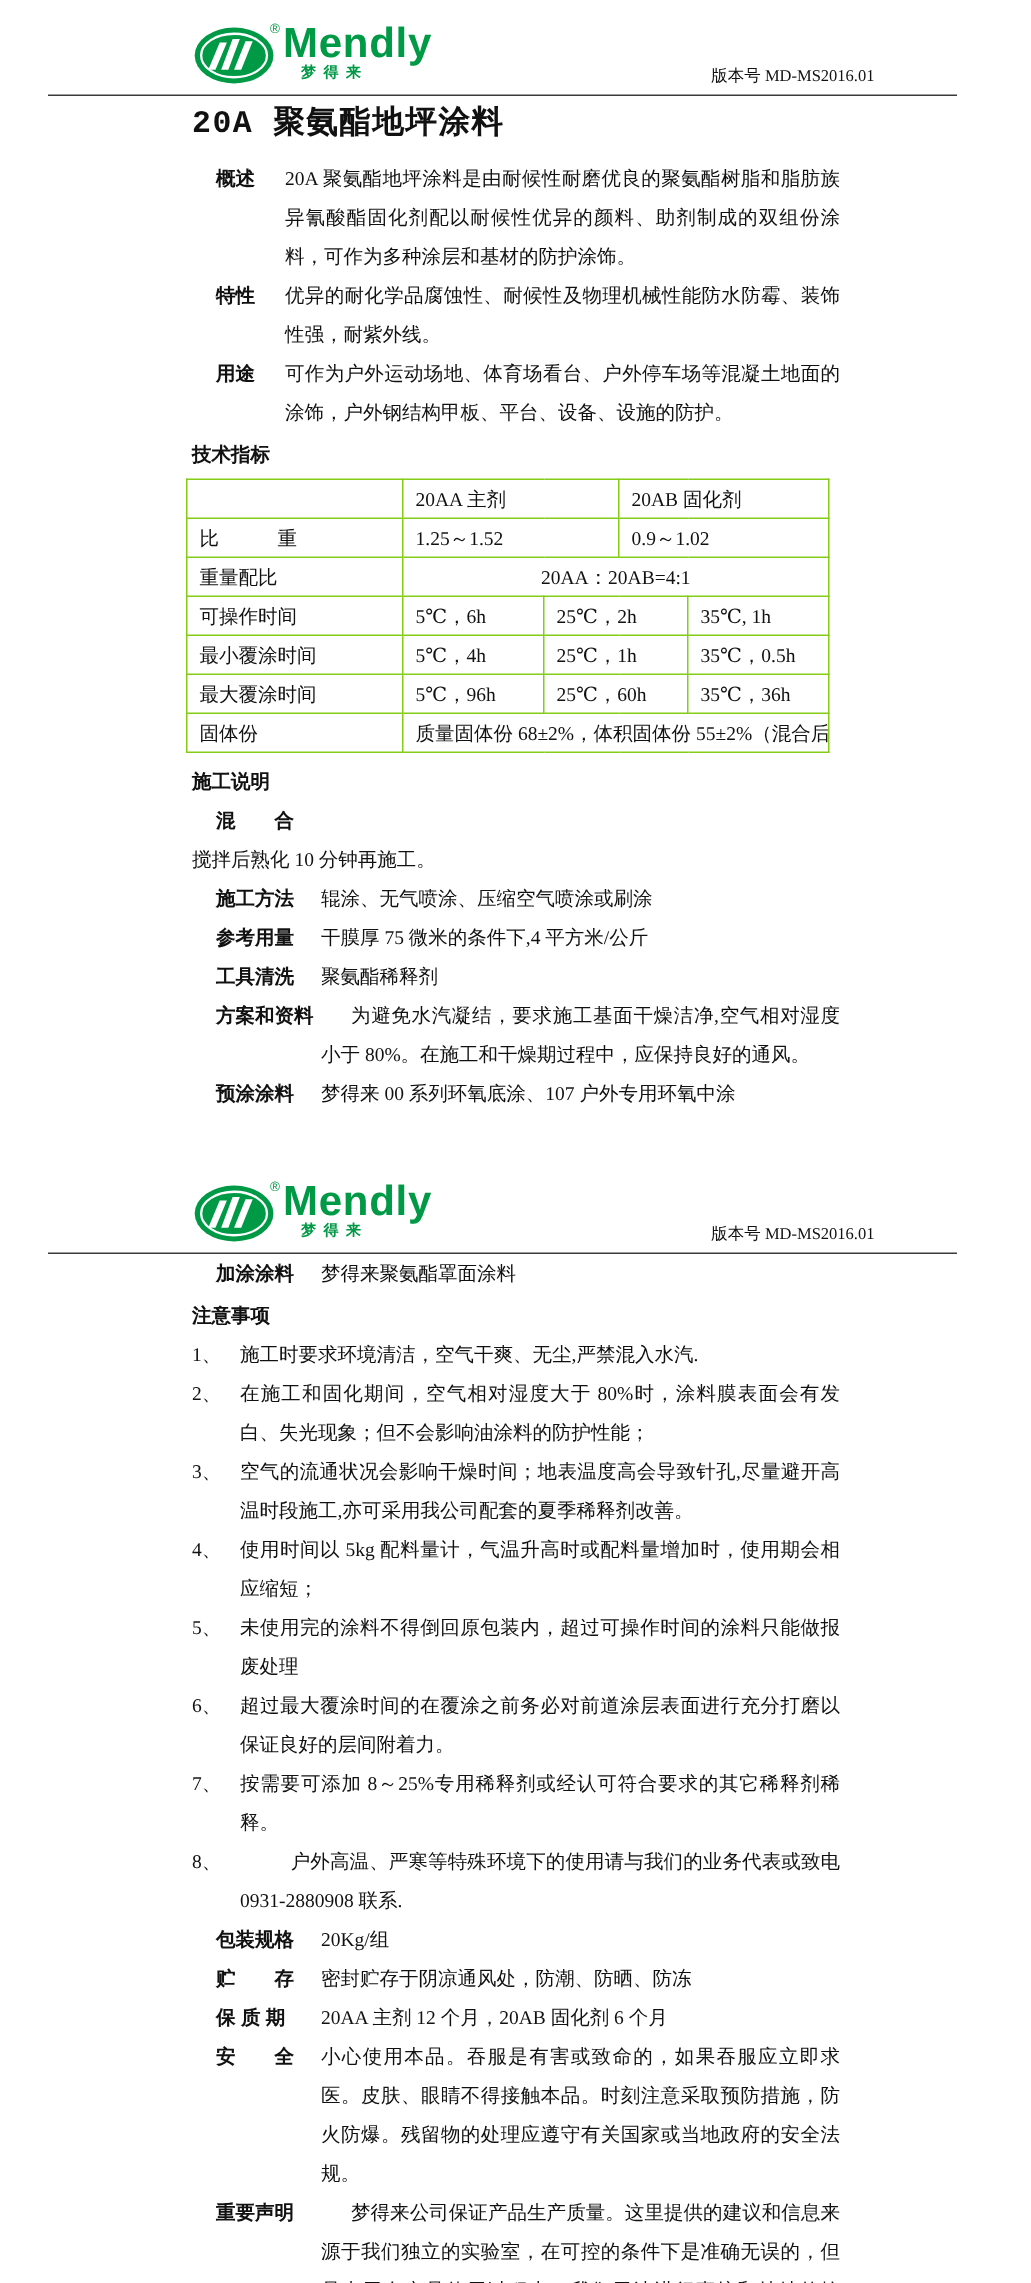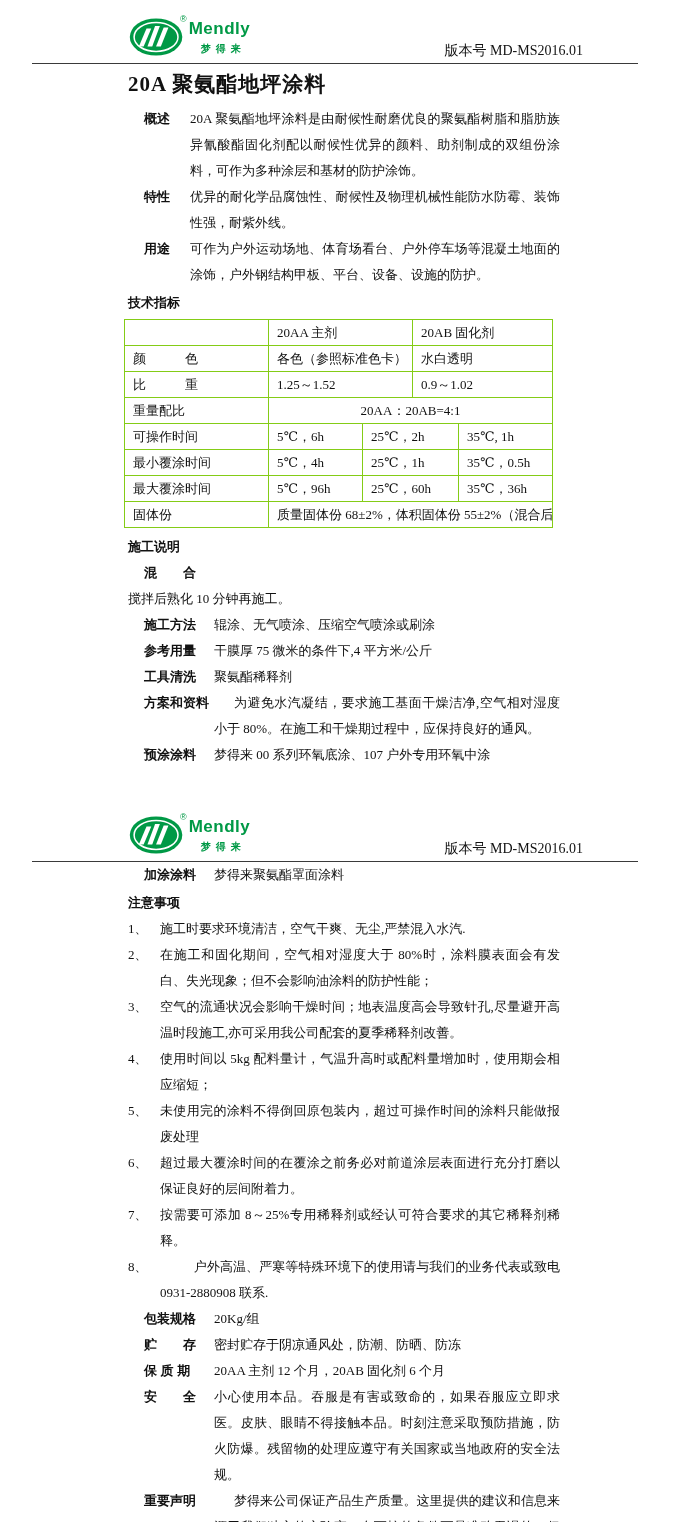--- a/index.html
+++ b/index.html
@@ -25,40 +25,40 @@
     font-size:9px;
     line-height:9px;
     margin:-1px 2px 0 -6px;
     font-family:"Liberation Sans","DejaVu Sans",sans-serif;
   }
   .logo-text { line-height:1; margin-top:2px; }
   .brand-en {
     color:#009946;
     font-family:"Liberation Sans","DejaVu Sans",sans-serif;
     font-weight:bold;
-    font-size:17px;
+    font-size:28px;
     line-height:21px;
     letter-spacing:0.5px;
   }
   .brand-cn {
     color:#009946;
     font-family:"Liberation Sans","DejaVu Sans",sans-serif;
     font-weight:bold;
     font-size:10px;
     line-height:15px;
     letter-spacing:5px;
     margin-top:2px;
     padding-left:12px;
   }
-  .version { font-size:14px; line-height:14px; white-space:nowrap; }
+  .version { font-size:11px; line-height:14px; white-space:nowrap; }
   .rule { border-top:1px solid #3a3a3a; margin:0 49px 0 32px; height:0; }
   
   .content { padding:0 127px 0 128px; text-align:justify; }
   .doc-title {
-    font-family:Liberation Serif, serif;
+    font-family:Liberation Mono, monospace;
     font-weight:bold;
     font-size:21px;
     line-height:26px;
     margin:7px 0 9px 0;
     text-align:left;
     letter-spacing:1px;
   }
   .sec-title {
     font-family:"Liberation Sans","DejaVu Sans",sans-serif;
     font-weight:bold;
@@ -153,25 +153,20 @@
           <col style="width:46px">
           <col style="width:94px">
         </colgroup>
       <tbody>
           <tr>
         <td class="lbl-cell"></td>
         <td colspan="2">20AA 主剂</td>
         <td colspan="2">20AB 固化剂</td>
       </tr>
       <tr>
-        <td class="lbl-cell">颜　　　色</td>
-        <td colspan="2">各色（参照标准色卡）</td>
-        <td colspan="2">水白透明</td>
-      </tr>
-      <tr>
         <td class="lbl-cell">比　　　重</td>
         <td colspan="2">1.25～1.52</td>
         <td colspan="2">0.9～1.02</td>
       </tr>
       <tr>
         <td class="lbl-cell">重量配比</td>
         <td colspan="4" class="span-center">20AA：20AB=4:1</td>
       </tr>
       <tr>
         <td class="lbl-cell">可操作时间</td>

